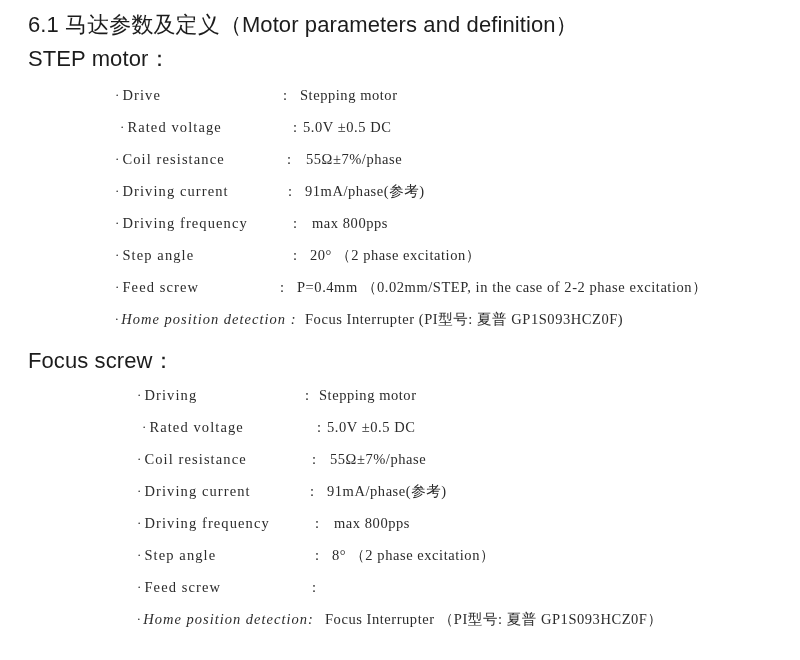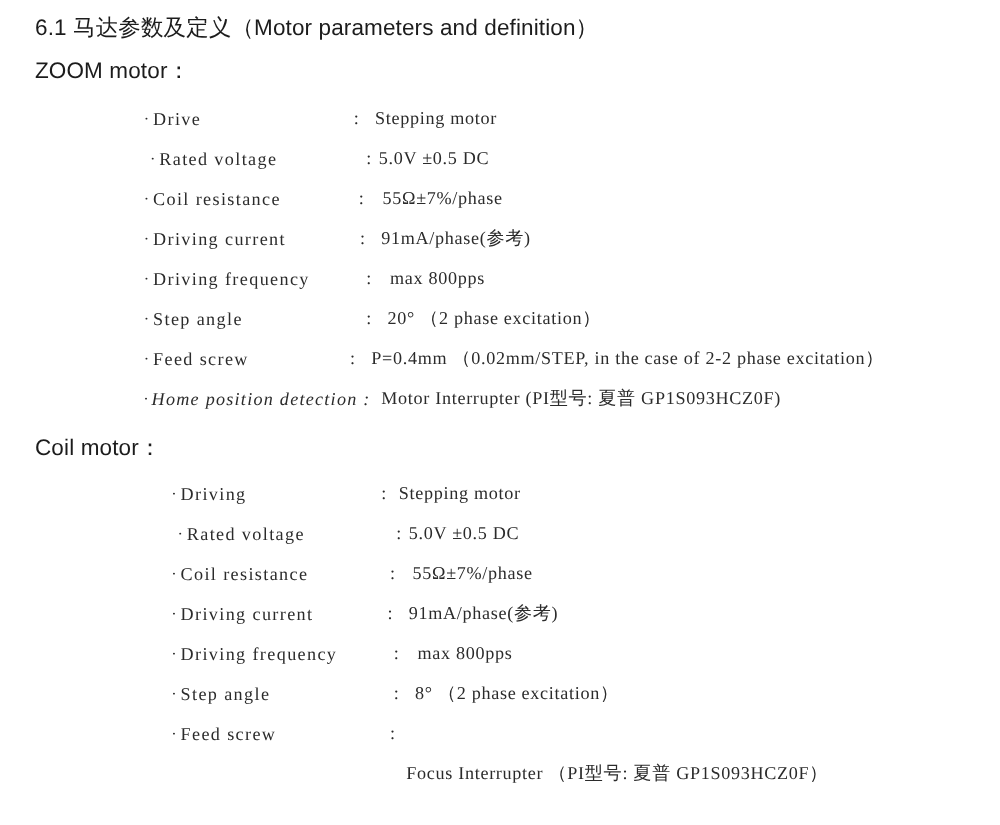--- a/index.html
+++ b/index.html
@@ -22,21 +22,21 @@
     position: relative;
     width: 800px;
     height: 660px;
   }
 
   
   .section-heading {
     position: absolute;
     left: 28px;
     font-family: "Liberation Sans", "DejaVu Sans", sans-serif;
-    font-size: 18px;
+    font-size: 22px;
     font-weight: 400;
     color: #1c1c1c;
     letter-spacing: 0.1px;
     white-space: nowrap;
   }
   .section-heading.h-main  { top: 10px; }
   .section-heading.h-zoom  { top: 44px; }
   .section-heading.h-focus { top: 346px; }
 
   
@@ -95,21 +95,21 @@
     font-style: italic;
   }
 </style>
 </head>
 <body>
 
 <div class="page">
 
   <div class="section-heading h-main">6.1 马达参数及定义（Motor parameters and definition）</div>
 
-  <div class="section-heading h-zoom">ZOOM motor：</div>
+  <div class="section-heading h-zoom">STEP motor：</div>
 
   <div class="param-block" id="zoom-block">
       <div class="param-row">
         <span class="p-label"><span class="bullet">·</span><span>Drive</span></span>
         <span class="p-colon" style="left: 283px;">:</span>
         <span class="p-value" style="left: 300px;">Stepping motor</span>
       </div>
       <div class="param-row">
         <span class="p-label indented"><span class="bullet">·</span><span>Rated  voltage</span></span>
         <span class="p-colon" style="left: 293px;">:</span>
@@ -135,25 +135,25 @@
         <span class="p-colon" style="left: 293px;">:</span>
         <span class="p-value" style="left: 310px;">20° （2 phase excitation）</span>
       </div>
       <div class="param-row">
         <span class="p-label"><span class="bullet">·</span><span>Feed screw</span></span>
         <span class="p-colon" style="left: 280px;">:</span>
         <span class="p-value" style="left: 297px;">P=0.4mm （0.02mm/STEP, in the case of 2-2 phase excitation）</span>
       </div>
       <div class="param-row inline-row">
         <span class="p-label"><span class="bullet">·</span><span>Home position detection :</span></span>
-        <span class="p-value" style="left: 305px;">Motor Interrupter (PI型号: 夏普 GP1S093HCZ0F)</span>
+        <span class="p-value" style="left: 305px;">Focus Interrupter (PI型号: 夏普 GP1S093HCZ0F)</span>
       </div>
     </div>
 
-  <div class="section-heading h-focus">Coil motor：</div>
+  <div class="section-heading h-focus">Focus screw：</div>
 
   <div class="param-block" id="focus-block">
       <div class="param-row">
         <span class="p-label"><span class="bullet">·</span><span>Driving</span></span>
         <span class="p-colon" style="left: 283px;">:</span>
         <span class="p-value" style="left: 297px;">Stepping motor</span>
       </div>
       <div class="param-row">
         <span class="p-label indented"><span class="bullet">·</span><span>Rated  voltage</span></span>
         <span class="p-colon" style="left: 295px;">:</span>
@@ -177,17 +177,18 @@
       <div class="param-row">
         <span class="p-label"><span class="bullet">·</span><span>Step angle</span></span>
         <span class="p-colon" style="left: 293px;">:</span>
         <span class="p-value" style="left: 310px;">8° （2 phase excitation）</span>
       </div>
       <div class="param-row">
         <span class="p-label"><span class="bullet">·</span><span>Feed screw</span></span>
         <span class="p-colon" style="left: 290px;">:</span>
       </div>
       <div class="param-row inline-row">
+        <span class="p-label"><span class="bullet">·</span><span>Home position detection:</span></span>
         <span class="p-value" style="left: 303px;">Focus Interrupter （PI型号: 夏普 GP1S093HCZ0F）</span>
       </div>
     </div>
 
 </div>
 
 </body></html>

